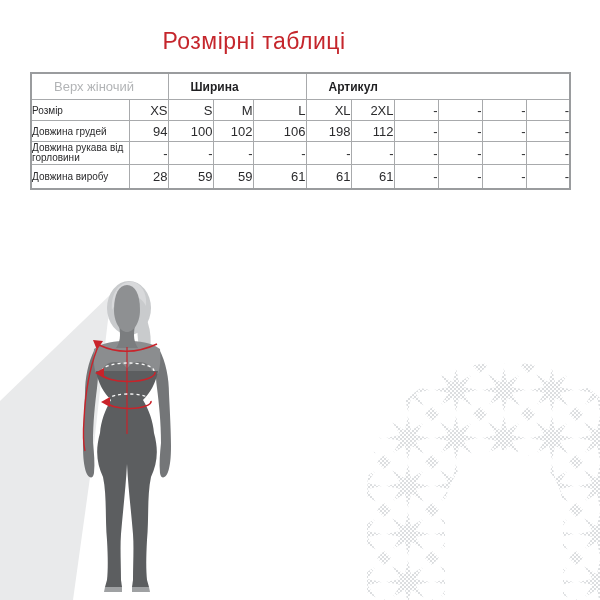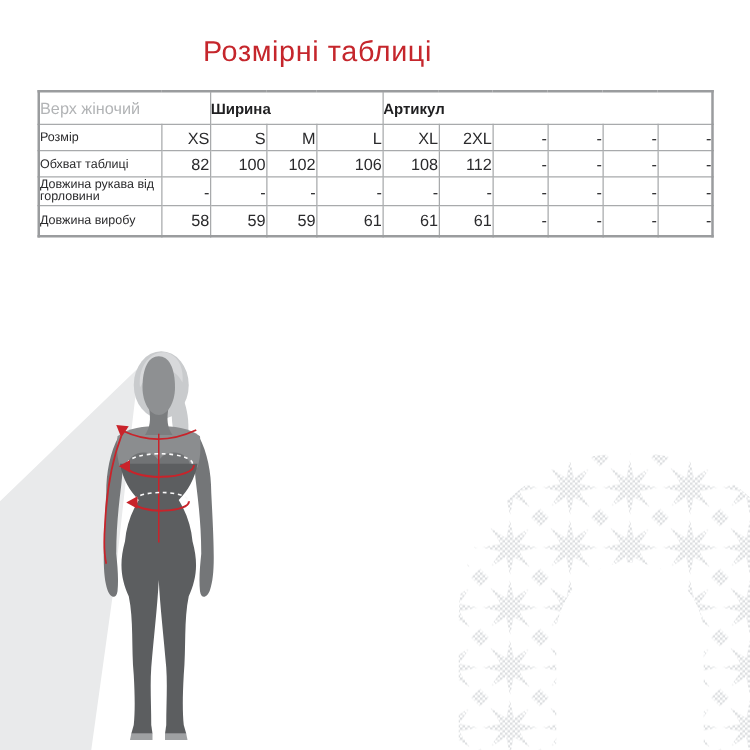--- a/index.html
+++ b/index.html
@@ -15,21 +15,21 @@
   }
   table.size-table{
     position:absolute;left:30px;top:72px;width:539px;
     border-collapse:collapse;table-layout:fixed;
     border:2px solid #9a9c9e;
   }
   table.size-table th,table.size-table td{
     border:1px solid #a8aaac;padding:0;margin:0;
     font-weight:400;color:#2b2b2d;overflow:hidden;white-space:nowrap;
   }
-  tr.group-row th{height:25px;text-align:left;padding-left:0;font-size:12px;font-weight:700;color:#1f1f21;}
+  tr.group-row th{height:25px;text-align:left;padding-left:22px;font-size:12px;font-weight:700;color:#1f1f21;}
   tr.group-row th.muted{color:#b2b4b6;font-weight:400;font-size:13px;}
   td.lbl{font-size:10px;padding-left:7px;text-align:left;}
   td.val{text-align:right;font-size:13px;}
   tbody tr{height:21px;}
   tbody tr.tall{height:23px;}
   tbody tr.tall td.lbl{font-size:10px;line-height:1.05;white-space:normal;padding-right:2px;}
   tbody tr.last{height:24px;}
   .figure-svg{position:absolute;left:0;top:270px;}
 </style>
 </head>
@@ -66,26 +66,26 @@
       <td class="val">M</td>
       <td class="val">L</td>
       <td class="val">XL</td>
       <td class="val">2XL</td>
       <td class="val">-</td>
       <td class="val">-</td>
       <td class="val">-</td>
       <td class="val">-</td>
     </tr>
     <tr>
-      <td class="lbl">Обхват таблиці</td>
-      <td class="val">82</td>
+      <td class="lbl">Довжина грудей</td>
+      <td class="val">94</td>
       <td class="val">100</td>
       <td class="val">102</td>
       <td class="val">106</td>
-      <td class="val">108</td>
+      <td class="val">198</td>
       <td class="val">112</td>
       <td class="val">-</td>
       <td class="val">-</td>
       <td class="val">-</td>
       <td class="val">-</td>
     </tr>
     <tr class="tall">
       <td class="lbl">Довжина рукава від горловини</td>
       <td class="val">-</td>
       <td class="val">-</td>
@@ -93,21 +93,21 @@
       <td class="val">-</td>
       <td class="val">-</td>
       <td class="val">-</td>
       <td class="val">-</td>
       <td class="val">-</td>
       <td class="val">-</td>
       <td class="val">-</td>
     </tr>
     <tr class="last">
       <td class="lbl">Довжина виробу</td>
-      <td class="val">58</td>
+      <td class="val">28</td>
       <td class="val">59</td>
       <td class="val">59</td>
       <td class="val">61</td>
       <td class="val">61</td>
       <td class="val">61</td>
       <td class="val">-</td>
       <td class="val">-</td>
       <td class="val">-</td>
       <td class="val">-</td>
     </tr>

